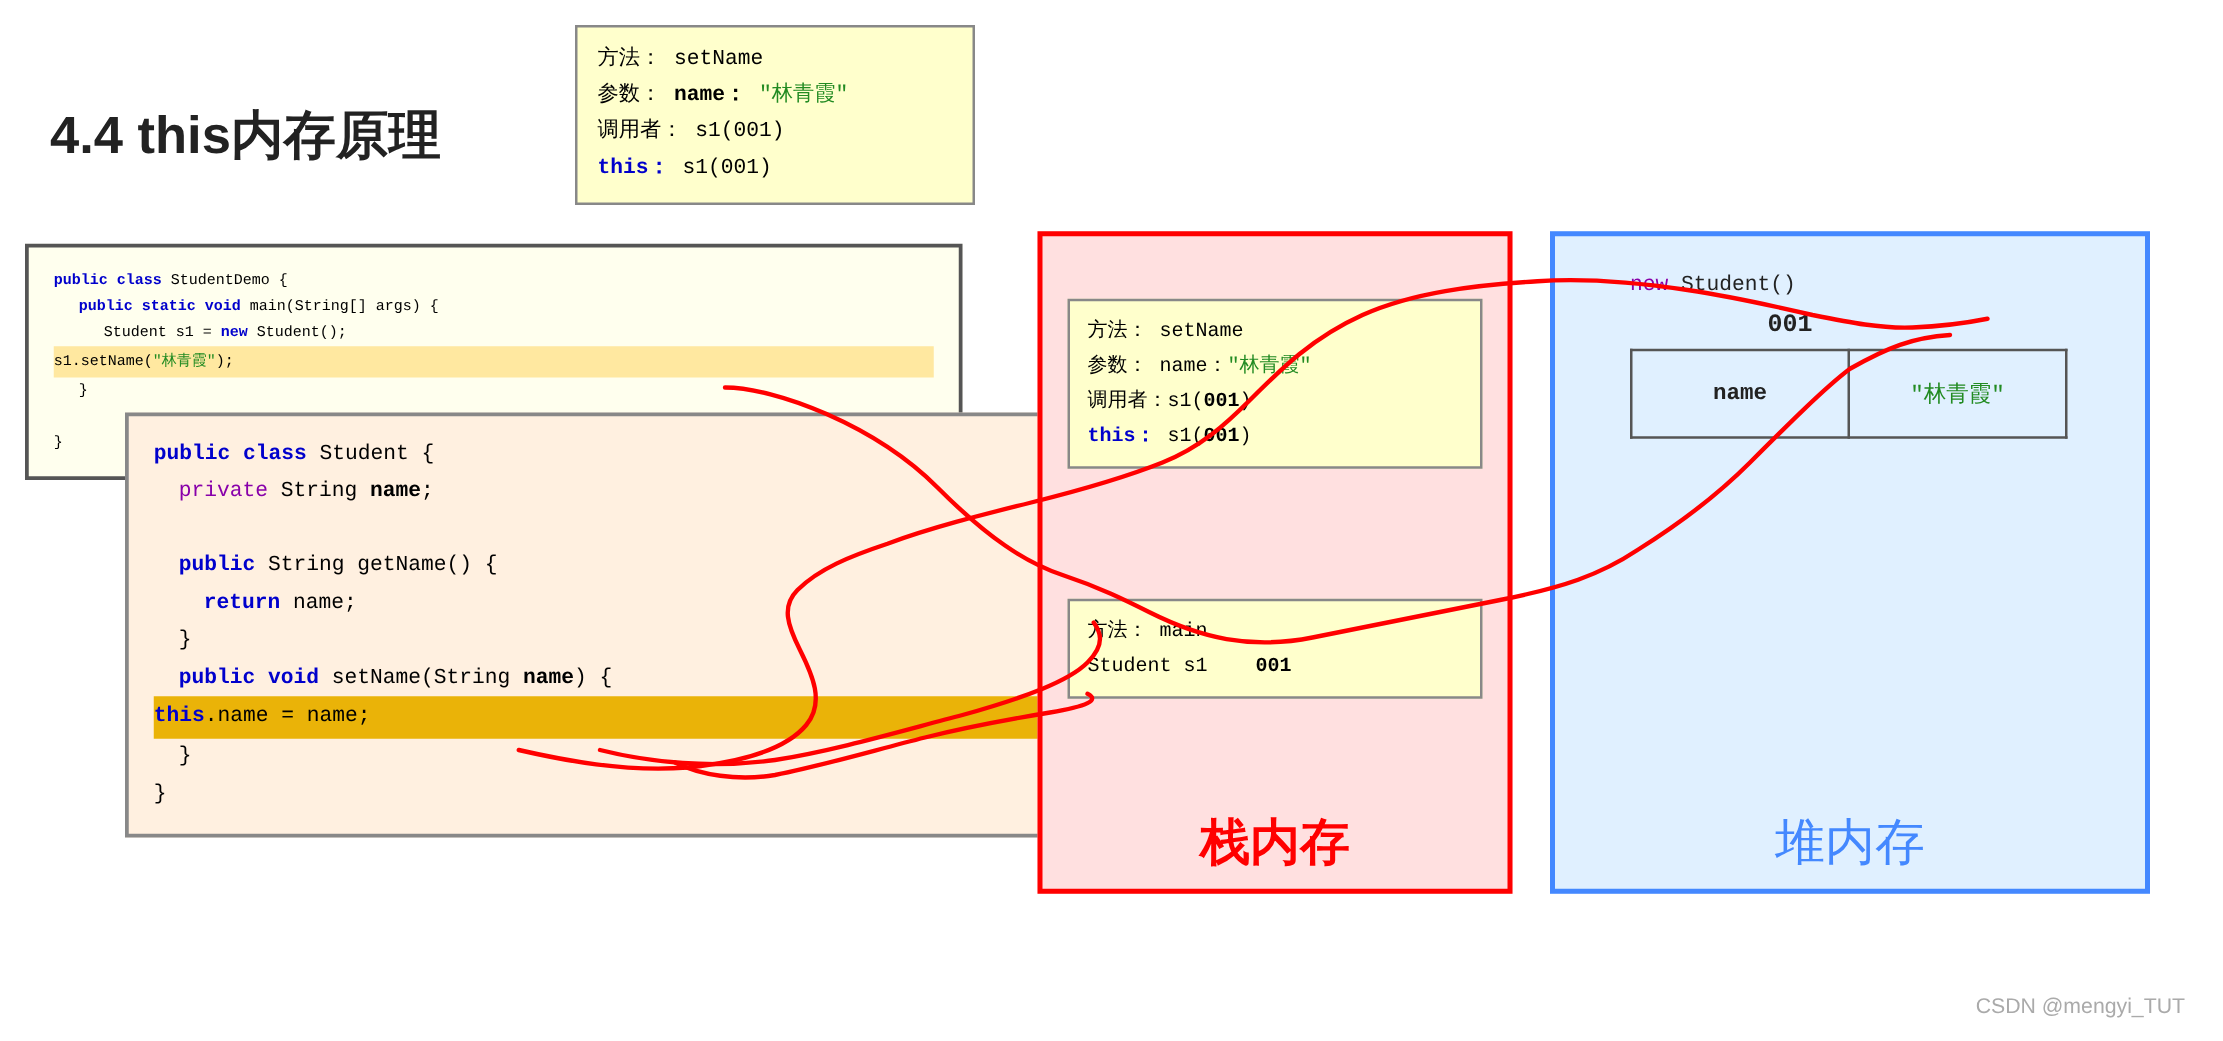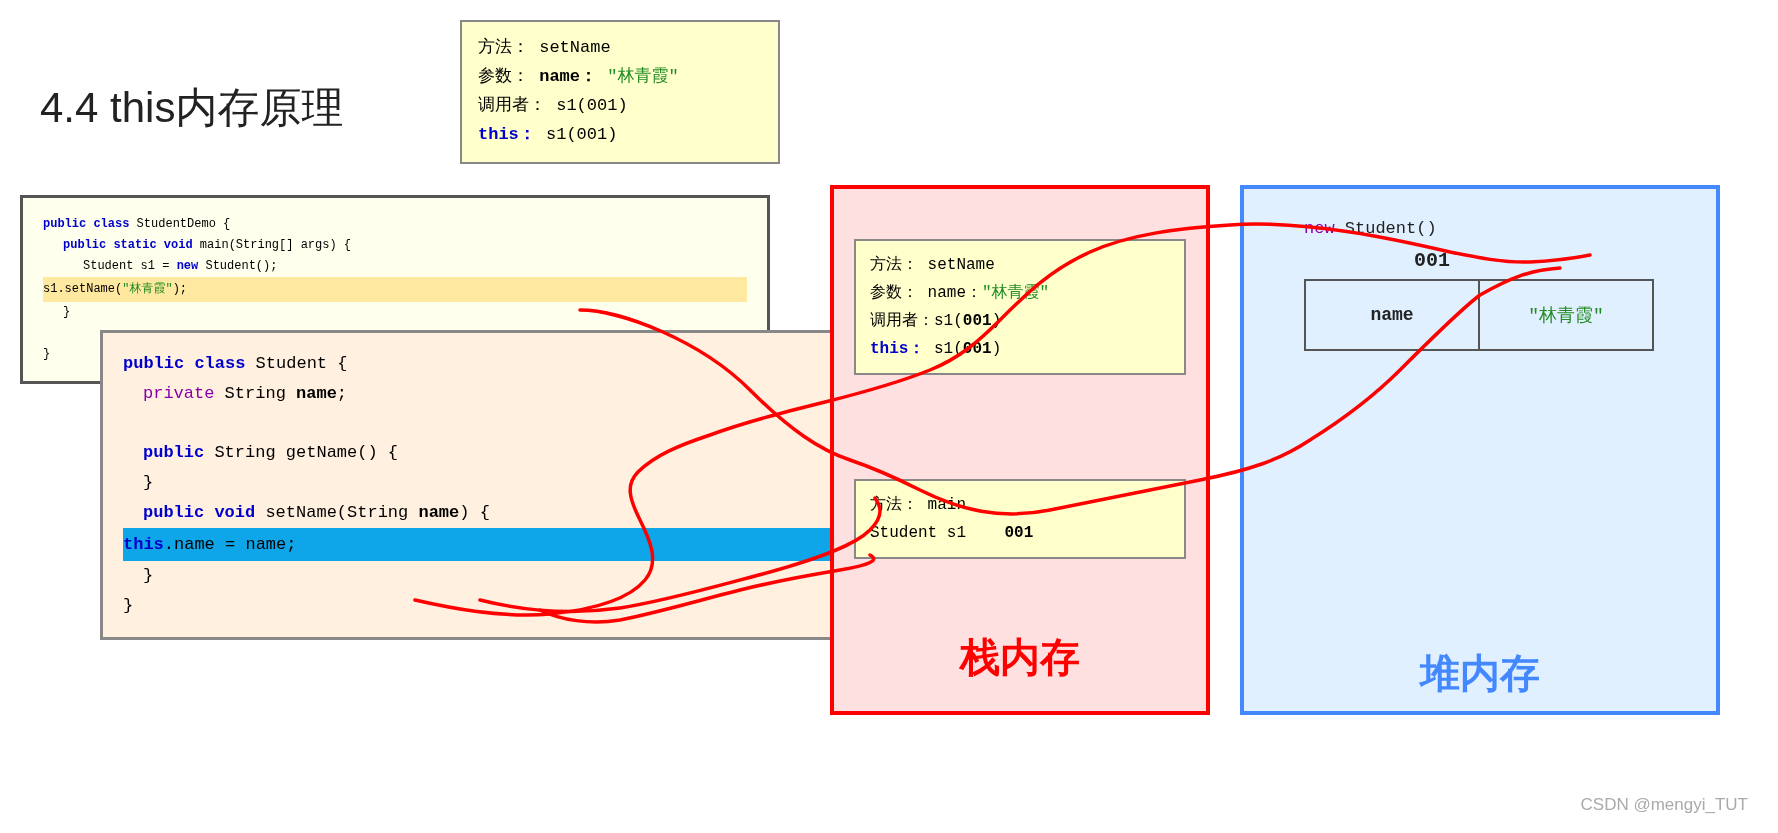--- a/index.html
+++ b/index.html
@@ -11,21 +11,21 @@
       position: relative;
       overflow: hidden;
     }
 
     
     .title {
       position: absolute;
       top: 80px;
       left: 40px;
       font-size: 42px;
-      font-weight: 400;
+      font-weight: 700;
       color: #222;
       font-family: Arial, sans-serif;
     }
 
     
     .tooltip-box {
       position: absolute;
       top: 20px;
       left: 460px;
       width: 320px;
@@ -68,21 +68,21 @@
       top: 185px;
       left: 830px;
       width: 380px;
       height: 530px;
       background: #ffe0e0;
       border: 4px solid red;
     }
 
     .stack-label {
       position: absolute;
-      bottom: 26px;
+      bottom: 10px;
       left: 50%;
       transform: translateX(-50%);
       font-size: 40px;
       font-weight: 900;
       color: red;
       font-family: Arial, sans-serif;
       white-space: nowrap;
     }
 
     
@@ -115,21 +115,21 @@
       background: #e0f0ff;
       border: 4px solid #4488ff;
     }
 
     .heap-label {
       position: absolute;
       bottom: 10px;
       left: 50%;
       transform: translateX(-50%);
       font-size: 40px;
-      font-weight: 700;
+      font-weight: 400;
       color: #4488ff;
       font-family: Arial, sans-serif;
       white-space: nowrap;
       margin-top: 32px;
     }
 
     
     .heap-obj-label {
       position: absolute;
       top: 30px;
@@ -250,25 +250,28 @@
   <div>
     <span class="kw-blue">public class</span> Student {
   </div>
   <div class="indent1">
     <span class="kw-purple">private</span> String <span class="kw-bold">name</span>;
   </div>
   <br>
   <div class="indent1">
     <span class="kw-blue">public</span> String getName() {
   </div>
+  <div class="indent2">
+    <span class="kw-blue">return</span> name;
+  </div>
   <div class="indent1">}</div>
   <div class="indent1">
     <span class="kw-blue">public void</span> setName(String <span class="kw-bold">name</span>) {
   </div>
-  <div class="indent2" style="background:#0ea5e9; padding: 2px 0;">
+  <div class="indent2" style="background:#eab308; padding: 2px 0;">
     <span class="kw-blue">this</span>.name = name;
   </div>
   <div class="indent1">}</div>
   <div>}</div>
 </div>
 
 <div class="stack-panel">
 
   <div class="stack-frame stack-frame-setname">
     <div>方法：  setName</div>

